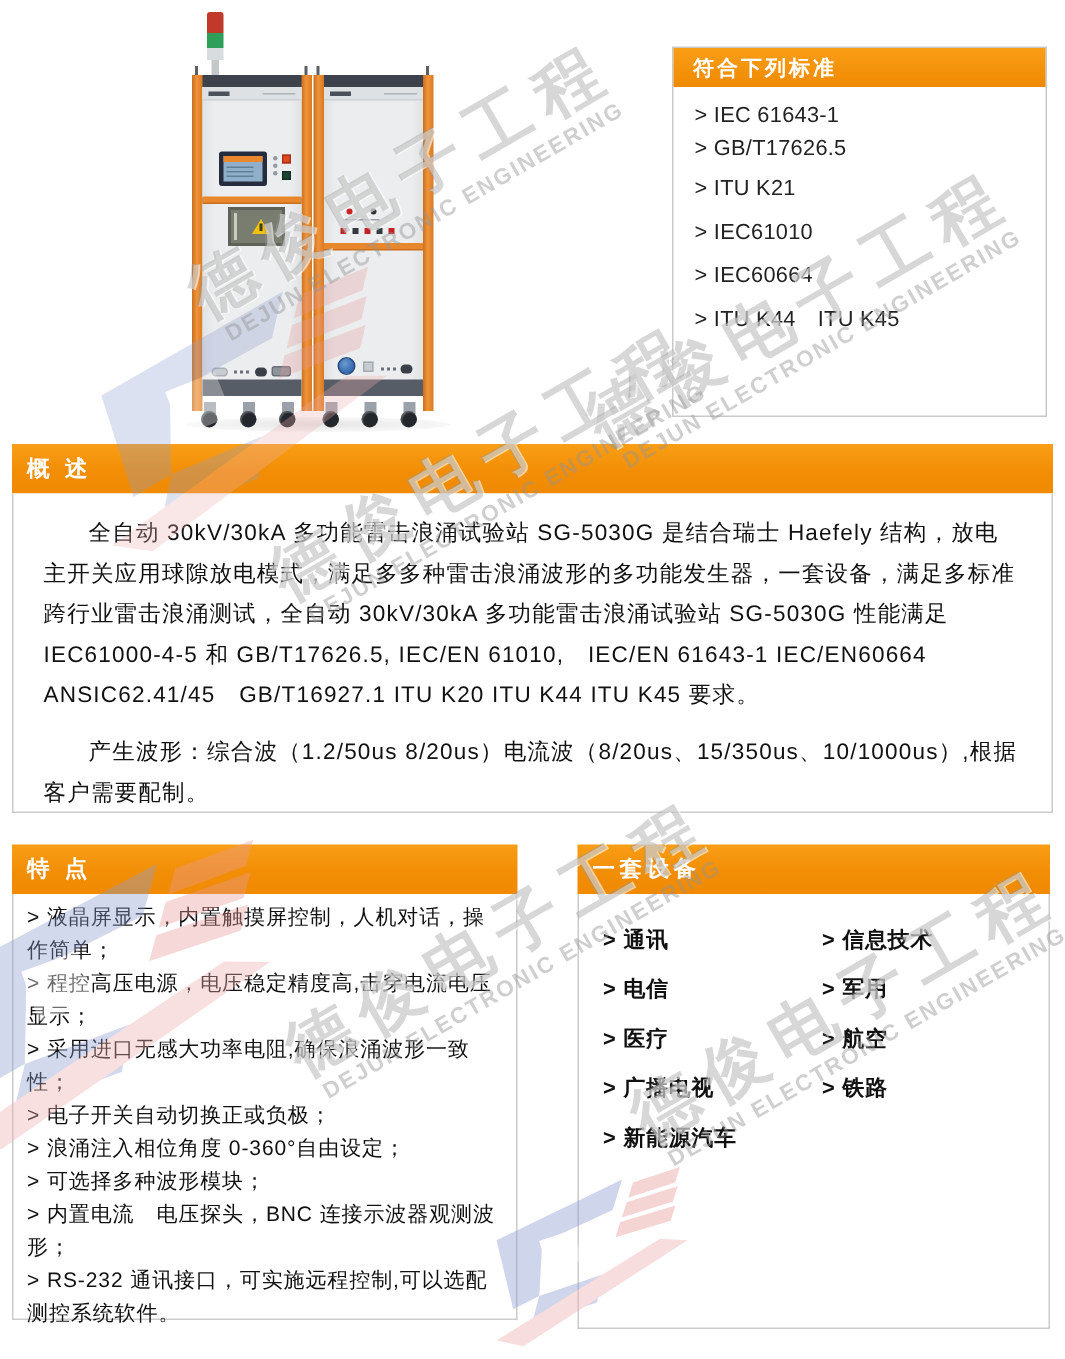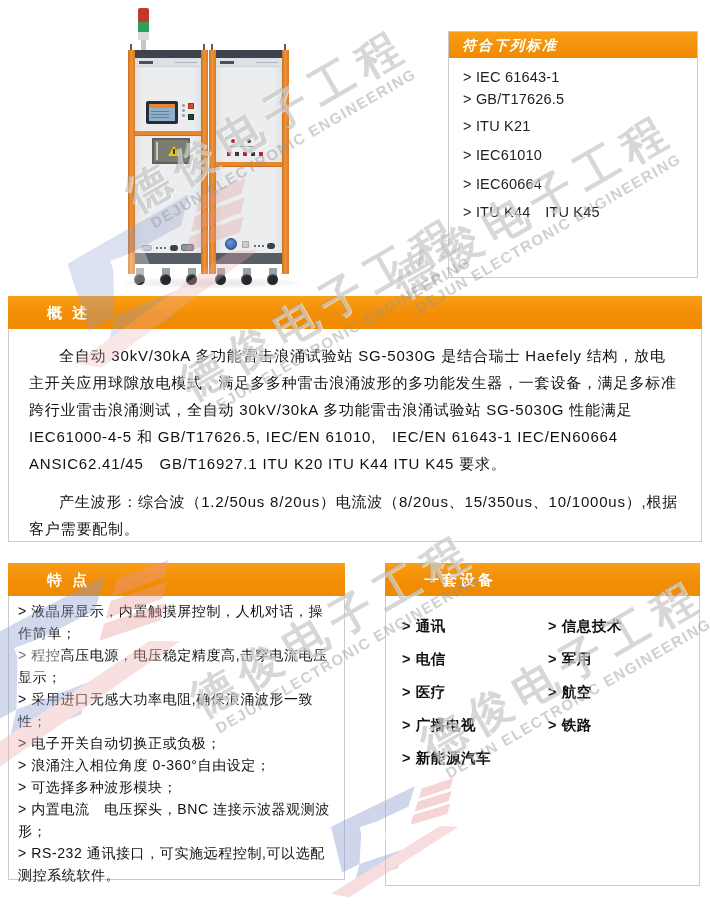--- a/index.html
+++ b/index.html
@@ -5,29 +5,29 @@
   * { margin:0; padding:0; box-sizing:border-box; }
   html,body { background:#ffffff; }
   body { font-family:"Liberation Sans","DejaVu Sans",sans-serif; }
   .page { position:relative; width:710px; height:906px; background:#ffffff; overflow:hidden; }
 
   
   .bar {
     position:absolute; height:33px; line-height:33px;
     background:linear-gradient(180deg,#f99e15 0%,#f28e06 55%,#ef8a02 100%);
     color:#ffffff; font-weight:bold; font-size:15px;
-    padding-left:39px; letter-spacing:3px;
+    padding-left:10px; letter-spacing:3px;
   }
 
   
   .stdbox { position:absolute; left:448px; top:31px; width:250px; height:247px;
             background:#fff; border:1px solid #c9c9c9; }
   .stdbox .stdbar { height:26px; line-height:26px;
     background:linear-gradient(180deg,#f99e15,#ef8a02);
-    color:#fff; font-weight:bold; font-size:14px; padding-left:13px; letter-spacing:2px;font-style:italic; }
+    color:#fff; font-weight:bold; font-size:14px; padding-left:13px; letter-spacing:2px; }
   .stdbox ul { list-style:none; margin:8px 0 0 0; padding-left:14px; }
   .stdbox li { font-size:14.5px; color:#222; height:29px; display:flex; align-items:center; letter-spacing:0.2px; }
   .stdbox li:nth-child(1){ height:21px; }
   .stdbox li:nth-child(2){ height:24px; }
 
   
   .ov-bar { left:8px; top:296px; width:694px; }
   .ovbox { position:absolute; left:8px; top:329px; width:694px; height:213px;
            background:#fff; border:1px solid #cbcbcb; border-top:none;
            padding:13px 20px 0 20px; font-size:15px; line-height:27px;

